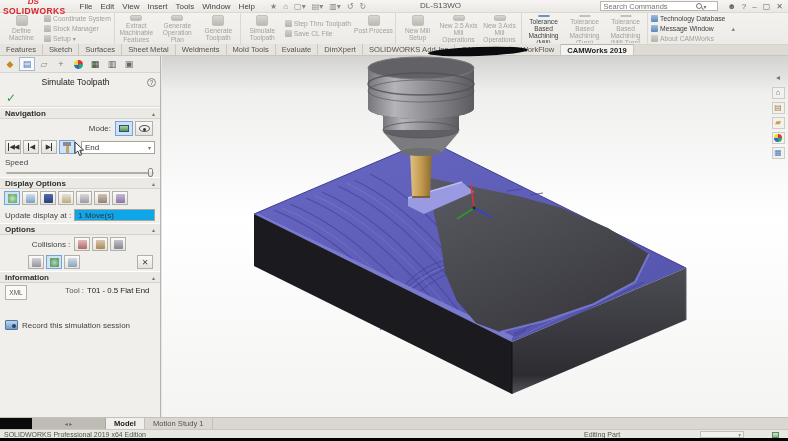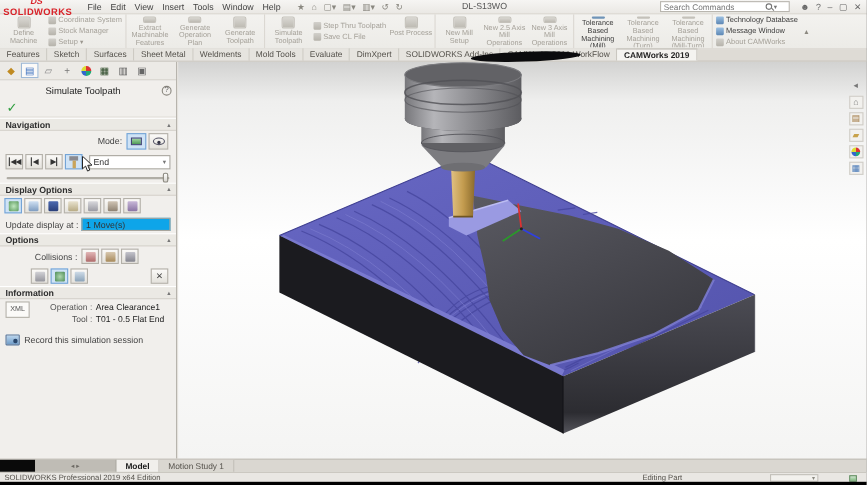--- a/index.html
+++ b/index.html
@@ -366,20 +366,23 @@
           </span>
       </span>
       <span class="ddl">
         <span>End</span>
         <span class="caret">▾</span>
       </span>
       <svg class="cursor" style="left:74px; top:4px;" width="11" height="15">
         <path d="M1,0 L1,11.5 L3.8,9 L5.6,13.5 L7.6,12.6 L5.8,8.3 L9.6,8.1 Z" fill="#fff" stroke="#222" stroke-width="0.9"></path>
       </svg>
     </div>
+    <div class="row" style="padding-bottom:0;">
+        <span class="lbl">Speed</span>
+      </div>
     <div class="slider">
       <span class="track"></span>
       <span class="knob"></span>
     </div>
 
     <div class="sect">
         <b>Display Options</b>
         <span class="ch">▴</span>
       </div>
     <div class="iconrow">
@@ -444,30 +447,26 @@
     </div>
 
     <div class="sect">
         <b>Information</b>
         <span class="ch">▴</span>
       </div>
     <div class="row" style="align-items:flex-start;">
       <span class="infobtn">XML</span>
       <div style="flex:1;">
         <div class="inforow">
-          <span class="k">Operation :</span>
-          <span class="v">Area Clearance1</span>
-        </div>
-        <div class="inforow">
           <span class="k">Tool :</span>
           <span class="v">T01 - 0.5 Flat End</span>
         </div>
       </div>
     </div>
-    <div class="row" style="margin-top:4px;">
+    <div class="row" style="margin-top:16px;">
       <span class="recic"></span>
       <span class="lbl">Record this simulation session</span>
     </div>
   </div>
 
   <div class="viewport">
     <svg class="scene" width="626" height="361" viewBox="0 0 626 361">
       <defs>
         <linearGradient id="topG" x1="0" y1="0" x2="1" y2="1">
           <stop offset="0" stop-color="#6868c4"></stop>

